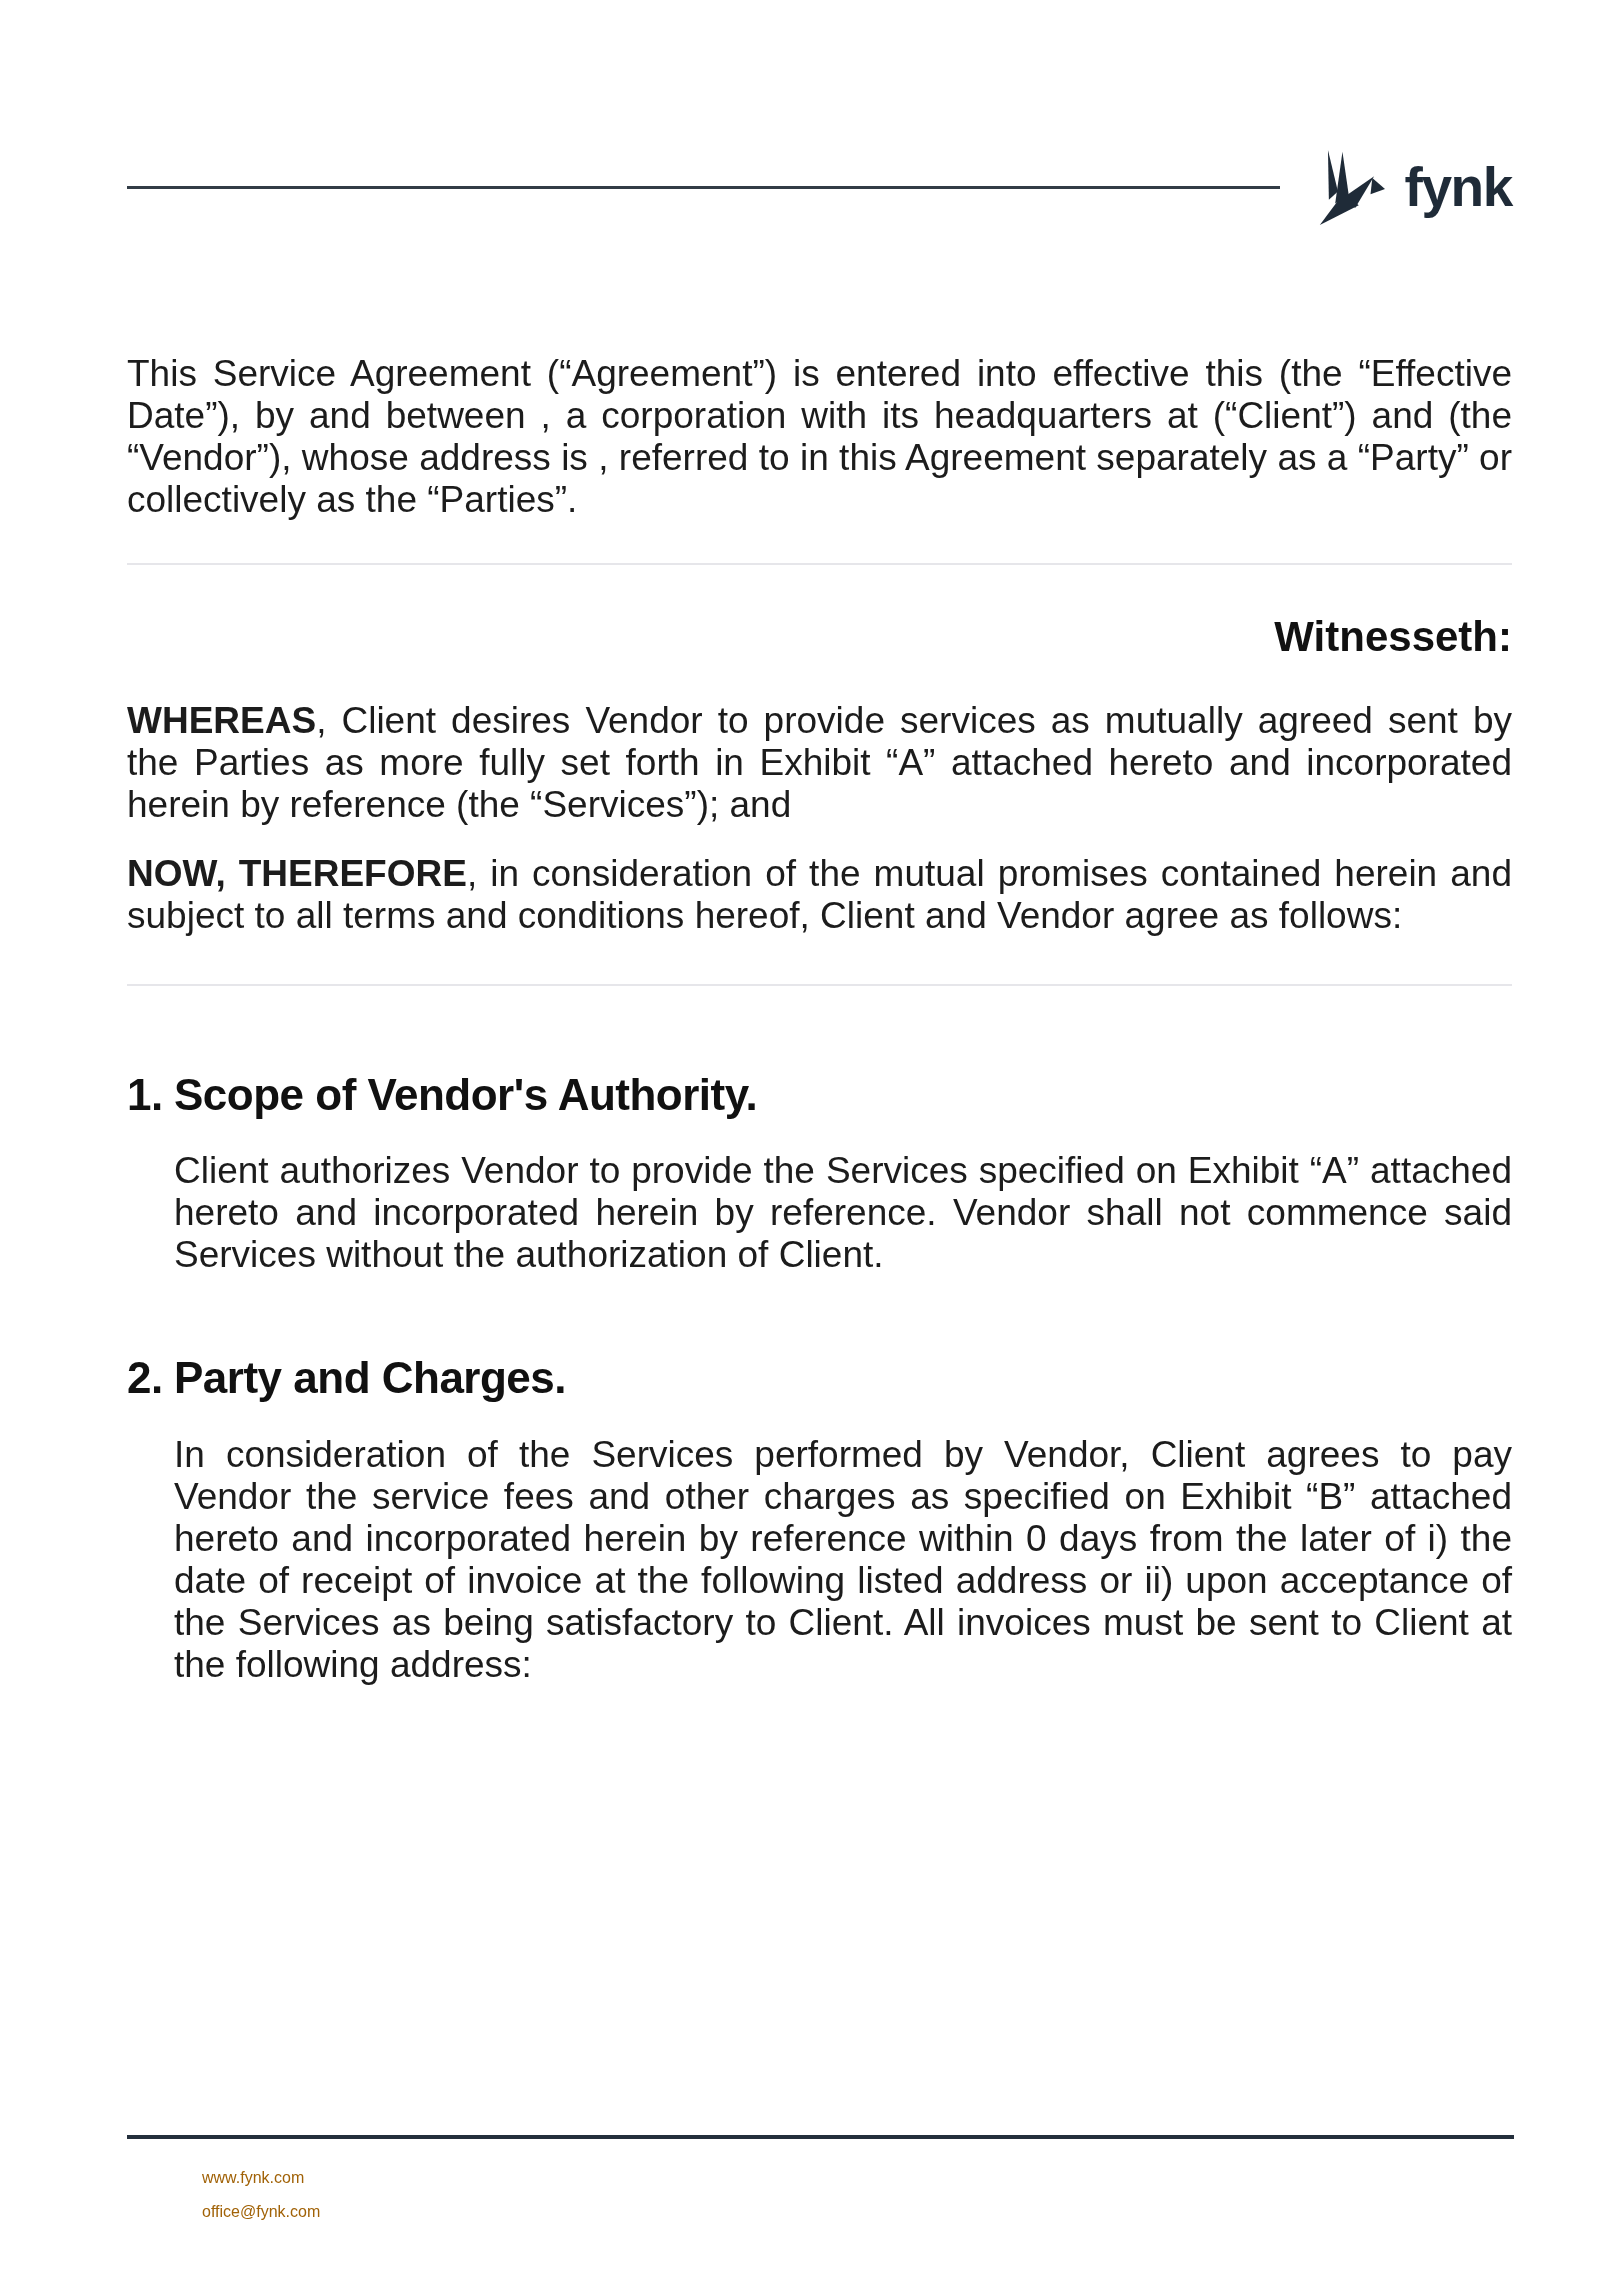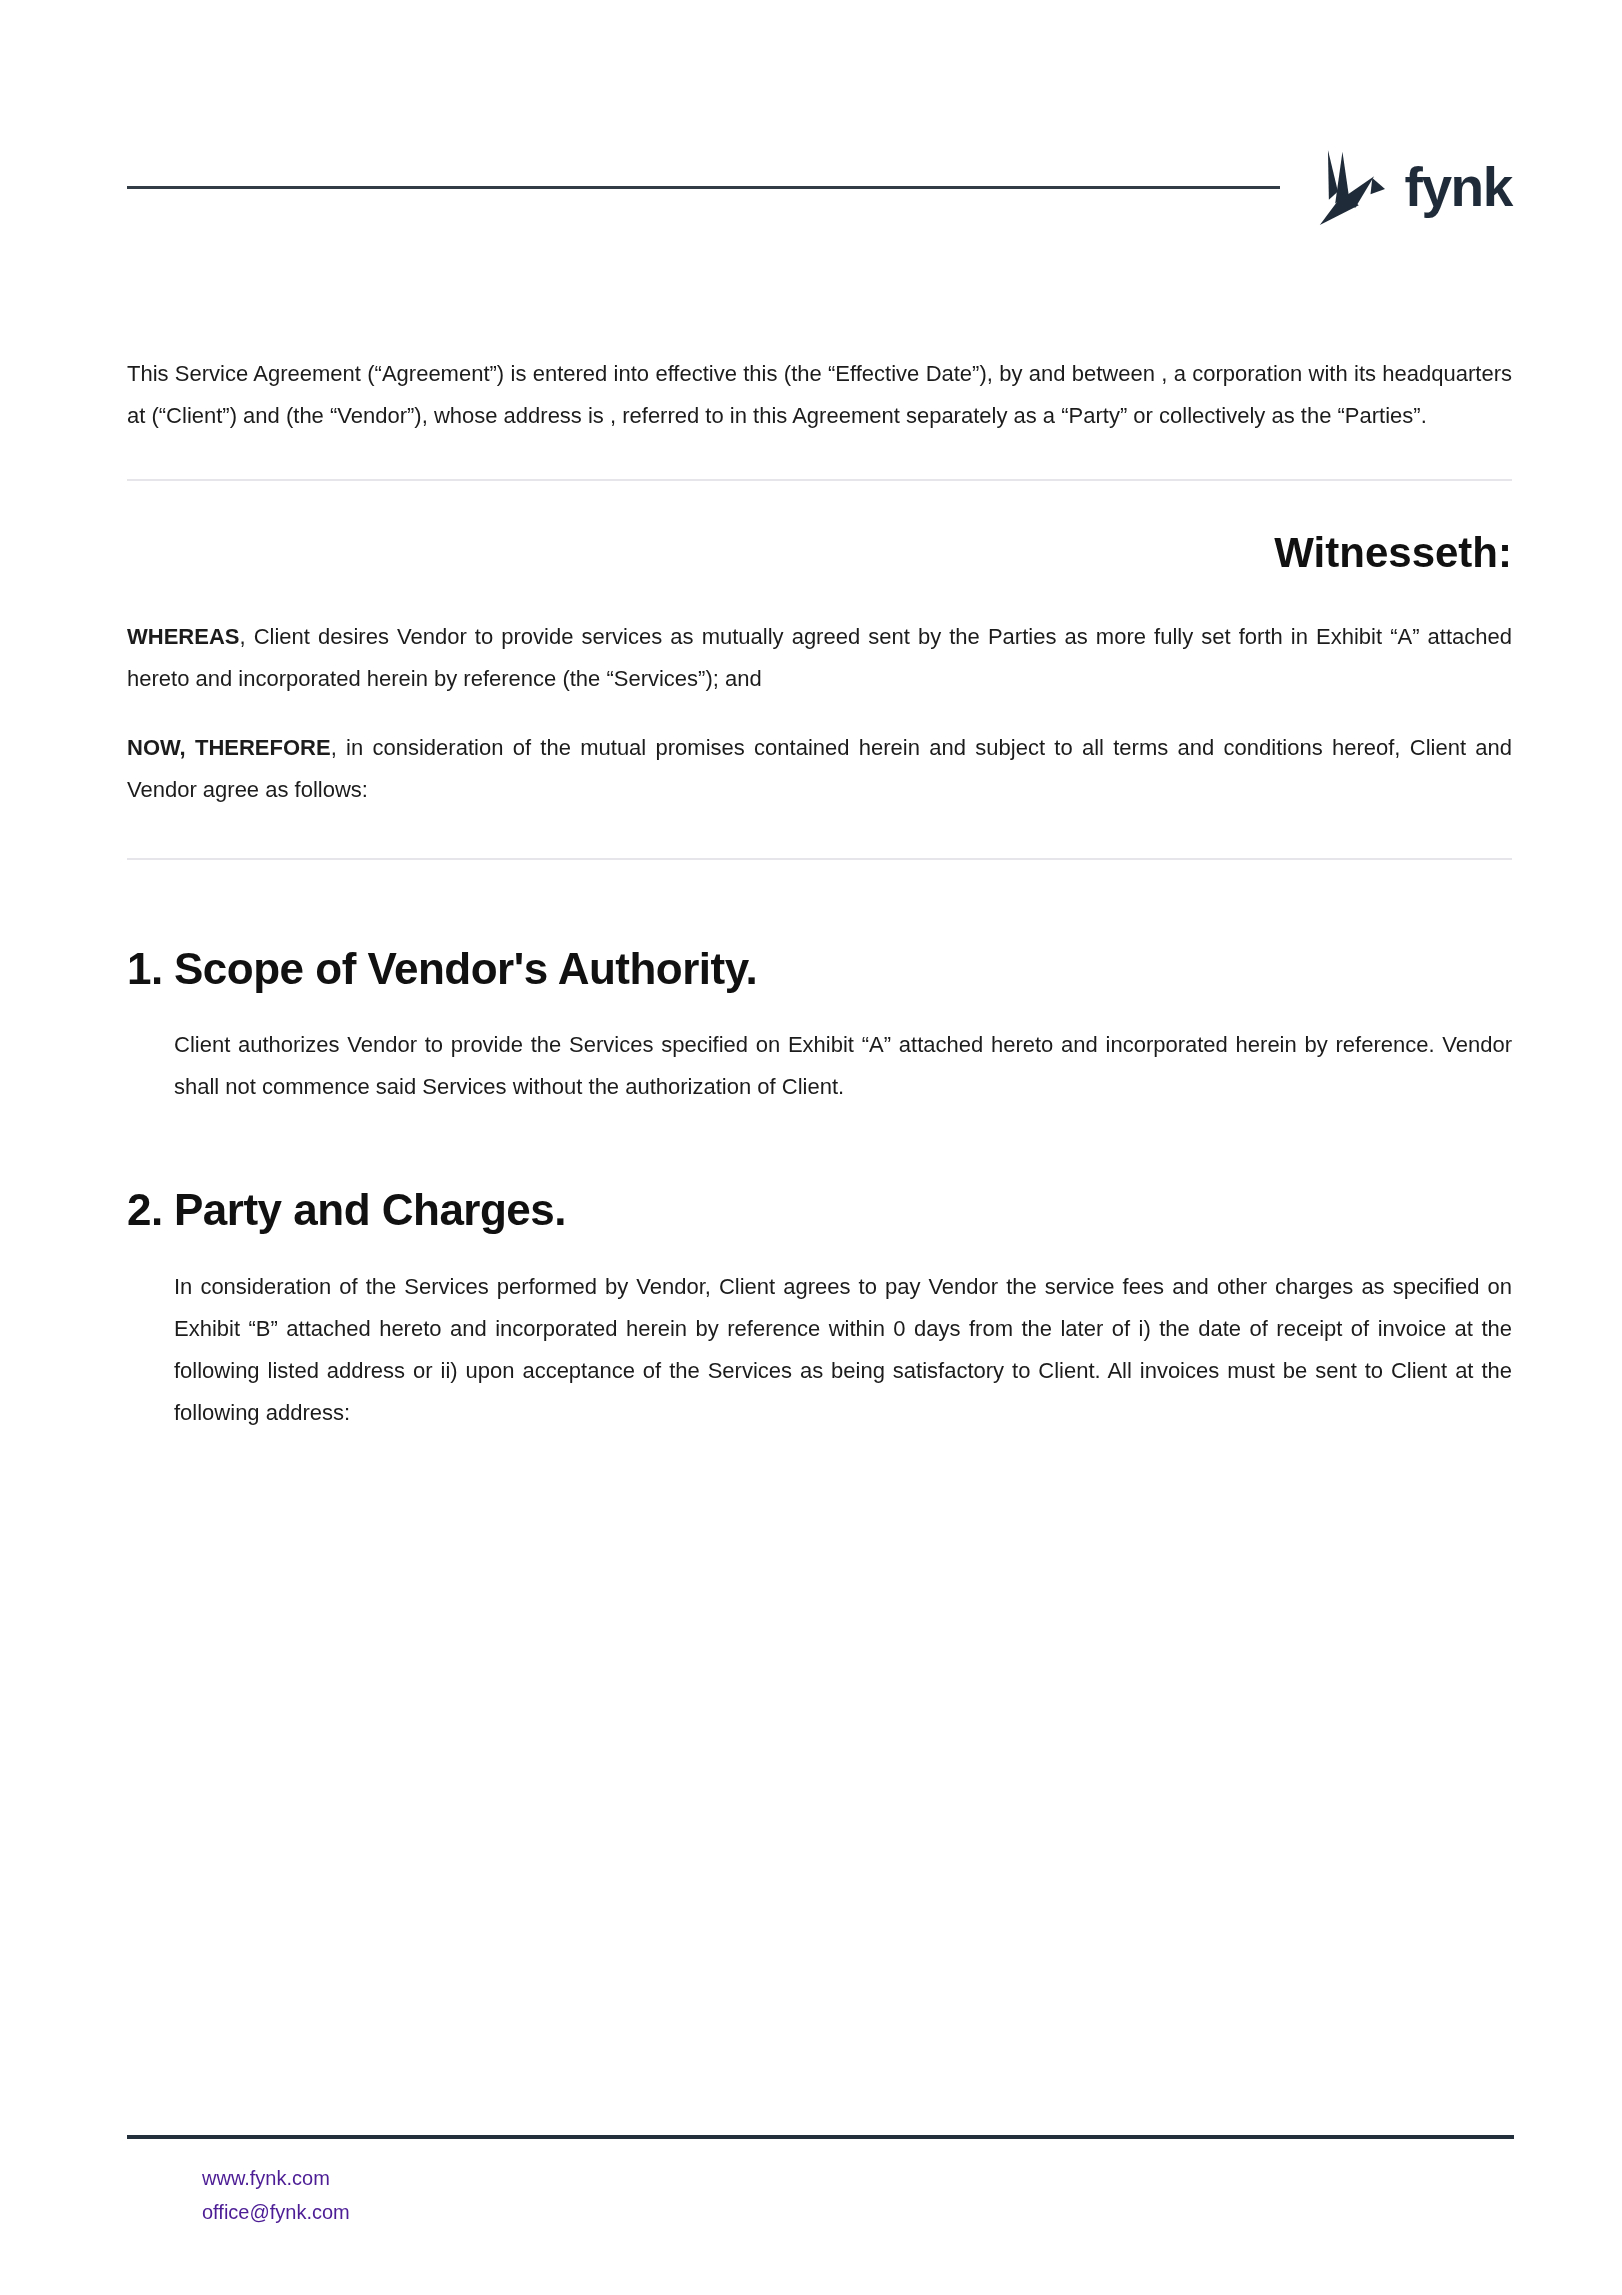--- a/index.html
+++ b/index.html
@@ -40,21 +40,21 @@
     text-align: center;
     font-size: 76px;
     line-height: 1;
     font-weight: 700;
     letter-spacing: -0.9px;
     color: #111111;
   }
 
   
   .para {
-    font-size: 22px;
+    font-size: 37px;
     line-height: 42px;
     text-align: justify;
     margin: 0;
   }
   .intro { margin-top: 122px; }
 
   .divider {
     border: none;
     border-top: 2.7px solid #e6e6ea;
     margin: 42px 0 0 0;
@@ -93,23 +93,23 @@
   
   .footer {
     position: absolute;
     left: 127px;
     right: 109px;
     top: 2135px;
     border-top: 4.5px solid #242f3c;
   }
   .footer-text {
     padding: 22px 0 0 75px;
-    font-size: 20px;
+    font-size: 16px;
     line-height: 34px;
-    color: #4c1d95;
+    color: #a16207;
   }
 </style>
 </head>
 <body>
 
 <div class="page">
   <div class="content">
 
     <header class="topbar">
       <div class="topbar-rule"></div>

